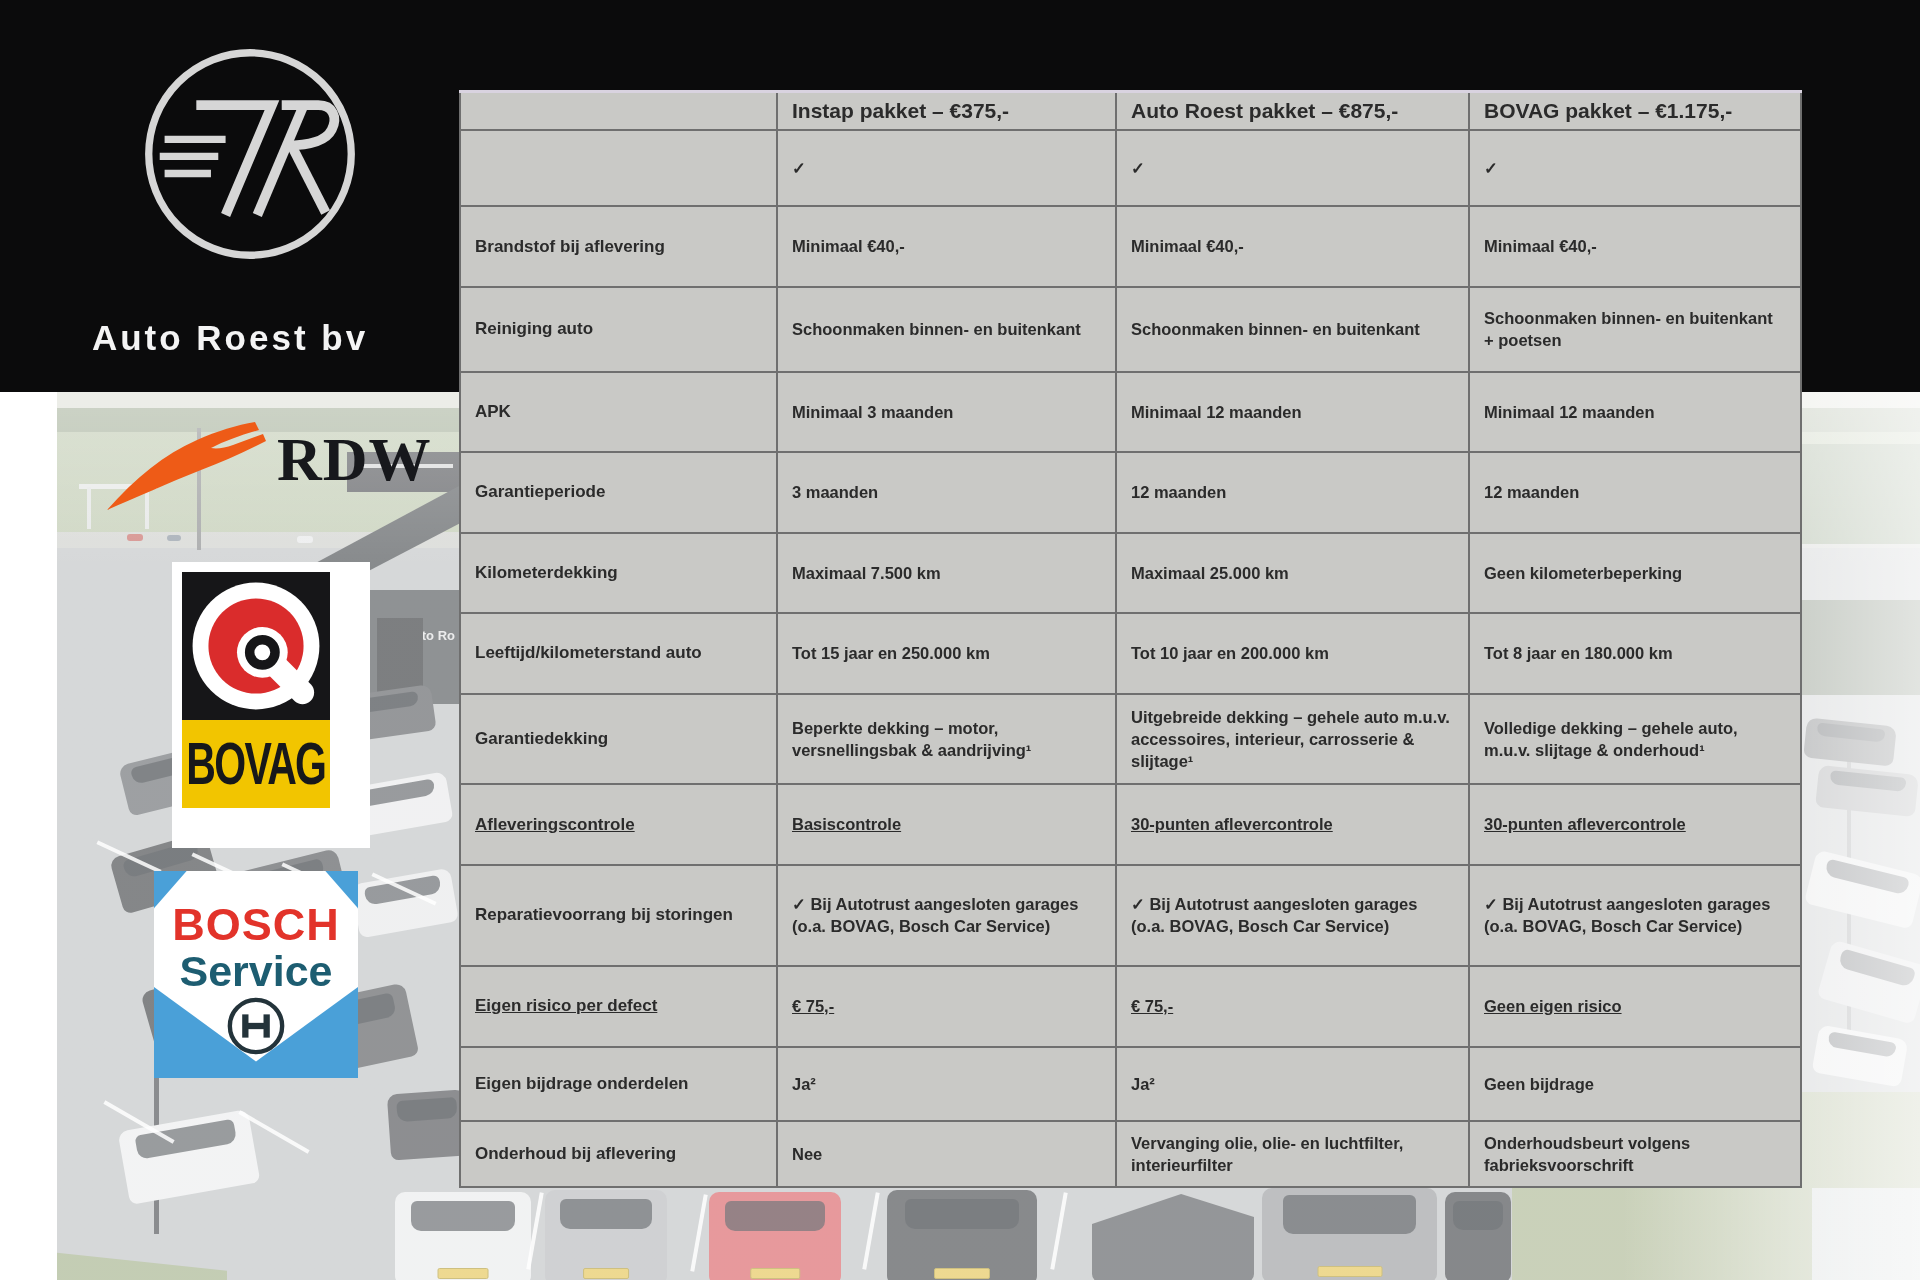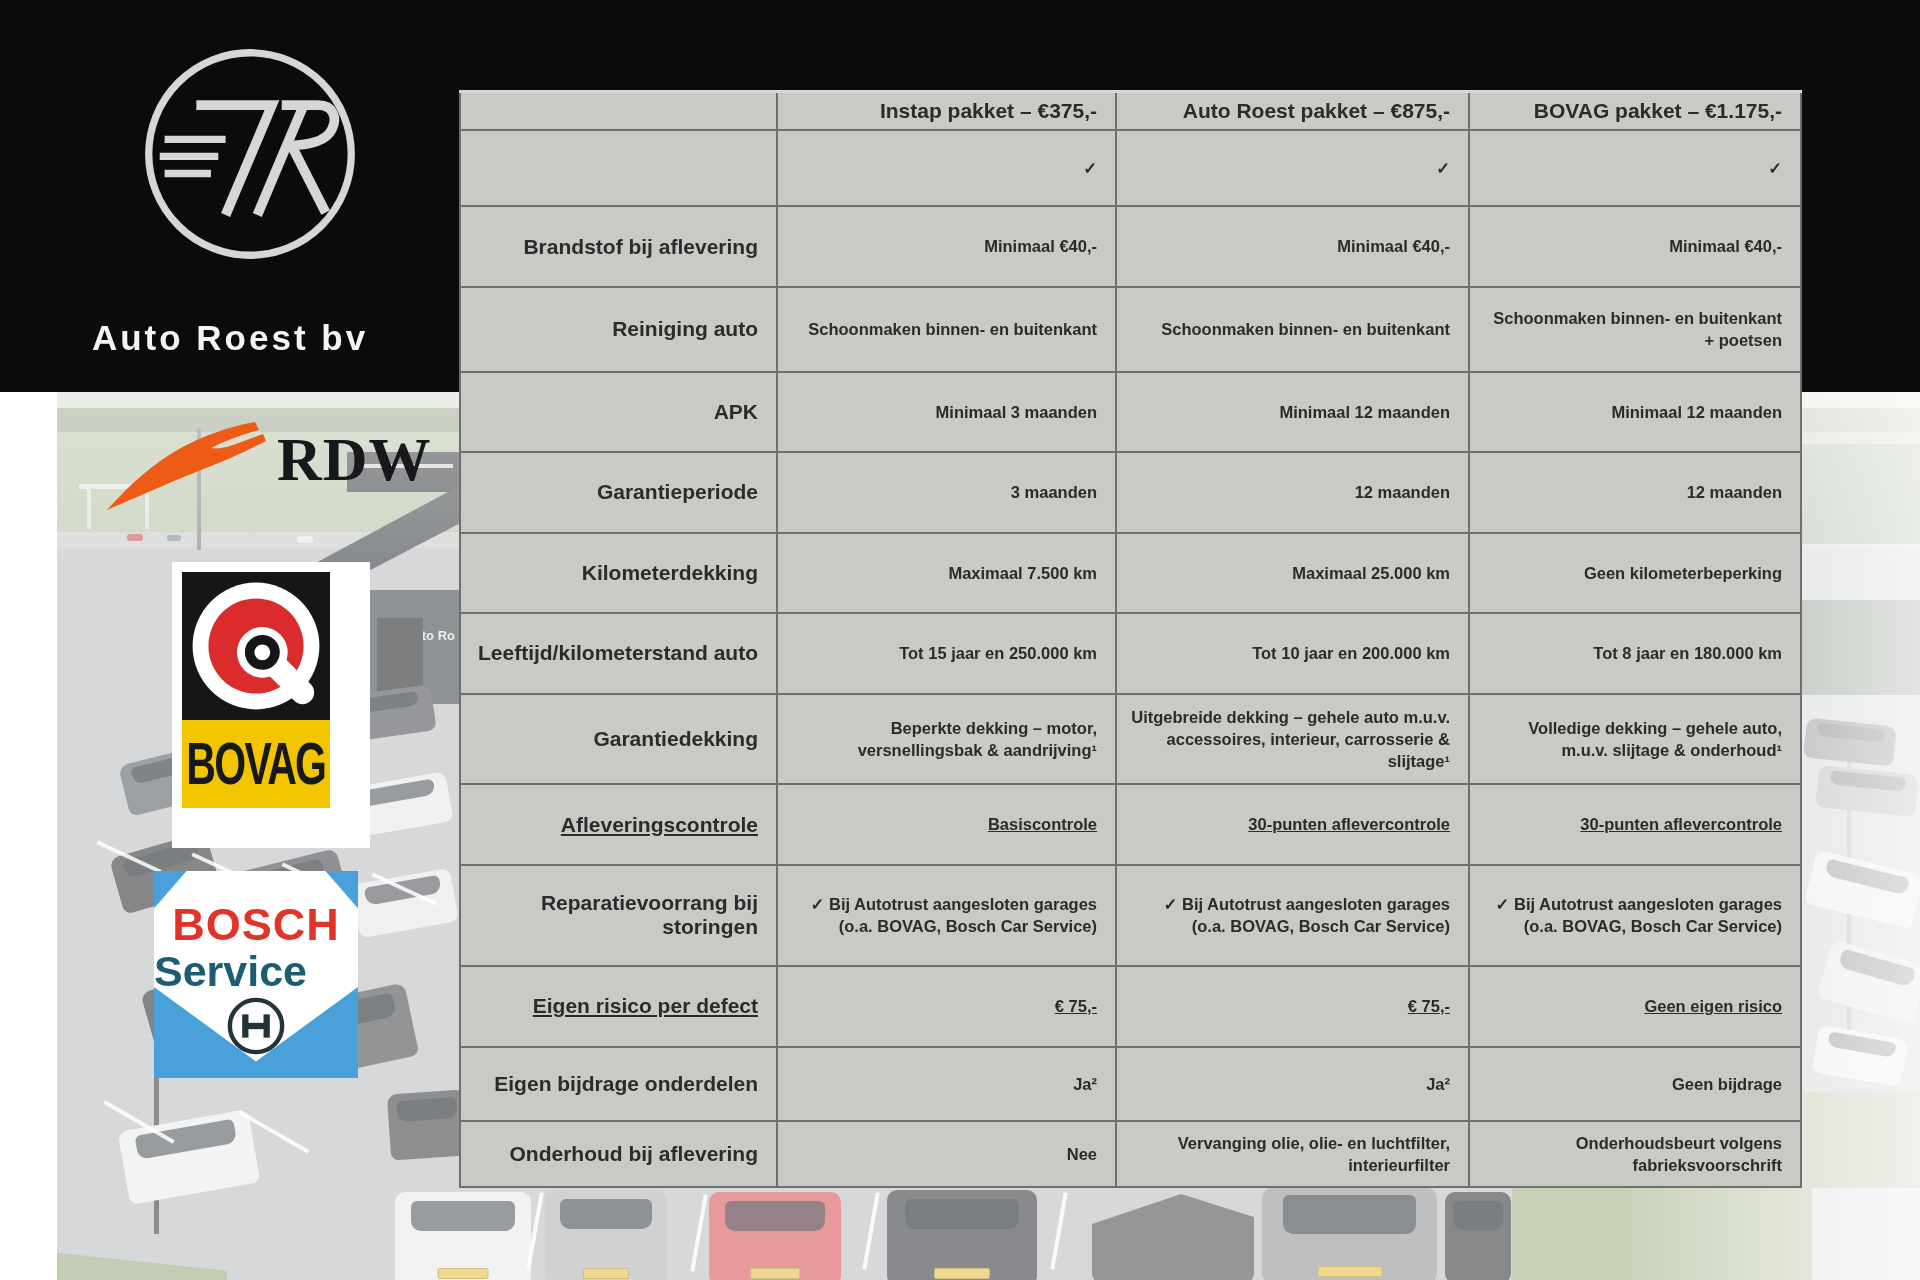--- a/index.html
+++ b/index.html
@@ -69,33 +69,33 @@
   .bovag-yellow{position:absolute;left:10px;top:158px;width:148px;height:88px;background:#f2c500;
                 display:flex;align-items:center;justify-content:center;}
   .bovag-text{font-size:50px;font-weight:700;color:#17181a;letter-spacing:-2px;
               transform:scale(.82,1.18);transform-origin:center;}
 
   .bosch{left:154px;top:871px;width:204px;height:207px;background:#4aa0d8;}
   .bosch-shield{position:absolute;inset:0;background:#ffffff;
                 clip-path:polygon(0% 18%,16% 0%,84% 0%,100% 18%,100% 56%,50% 92%,0% 56%);}
   .bosch-line1{position:absolute;left:0;top:28px;width:100%;text-align:center;
                font-size:45px;font-weight:700;letter-spacing:1px;color:#e2332a;}
-  .bosch-line2{position:absolute;left:0;top:76px;width:100%;text-align:left;
+  .bosch-line2{position:absolute;left:0;top:76px;width:100%;text-align:center;
                font-size:43px;font-weight:700;color:#1d5d71;}
   .bosch-armature{position:absolute;left:71px;top:124px;width:62px;height:62px;}
 
   
   .pkg-table{position:absolute;left:459px;top:90px;width:1341px;height:1098px;z-index:6;
              border-collapse:collapse;table-layout:fixed;background:#c9c9c6;
              border:2px solid #6f6f6f;border-top:3px solid #d9d3e0;
              color:#2b2b2b;font-weight:700;}
   .pkg-table th,.pkg-table td{border:2px solid #6f6f6f;padding:6px 18px 6px 14px;
-             vertical-align:middle;text-align:right;}
+             vertical-align:middle;text-align:left;}
   .pkg-table thead th{font-size:21px;}
-  .pkg-table tbody th{font-size:21px;}
+  .pkg-table tbody th{font-size:17px;}
   .pkg-table td{font-size:16.5px;line-height:1.35;}
 </style>
 </head>
 <body>
 
 <div id="canvas">
 
   <div class="black-band">
     <div class="brand-box">
       <svg class="brand-mono" viewBox="0 0 200 200">

